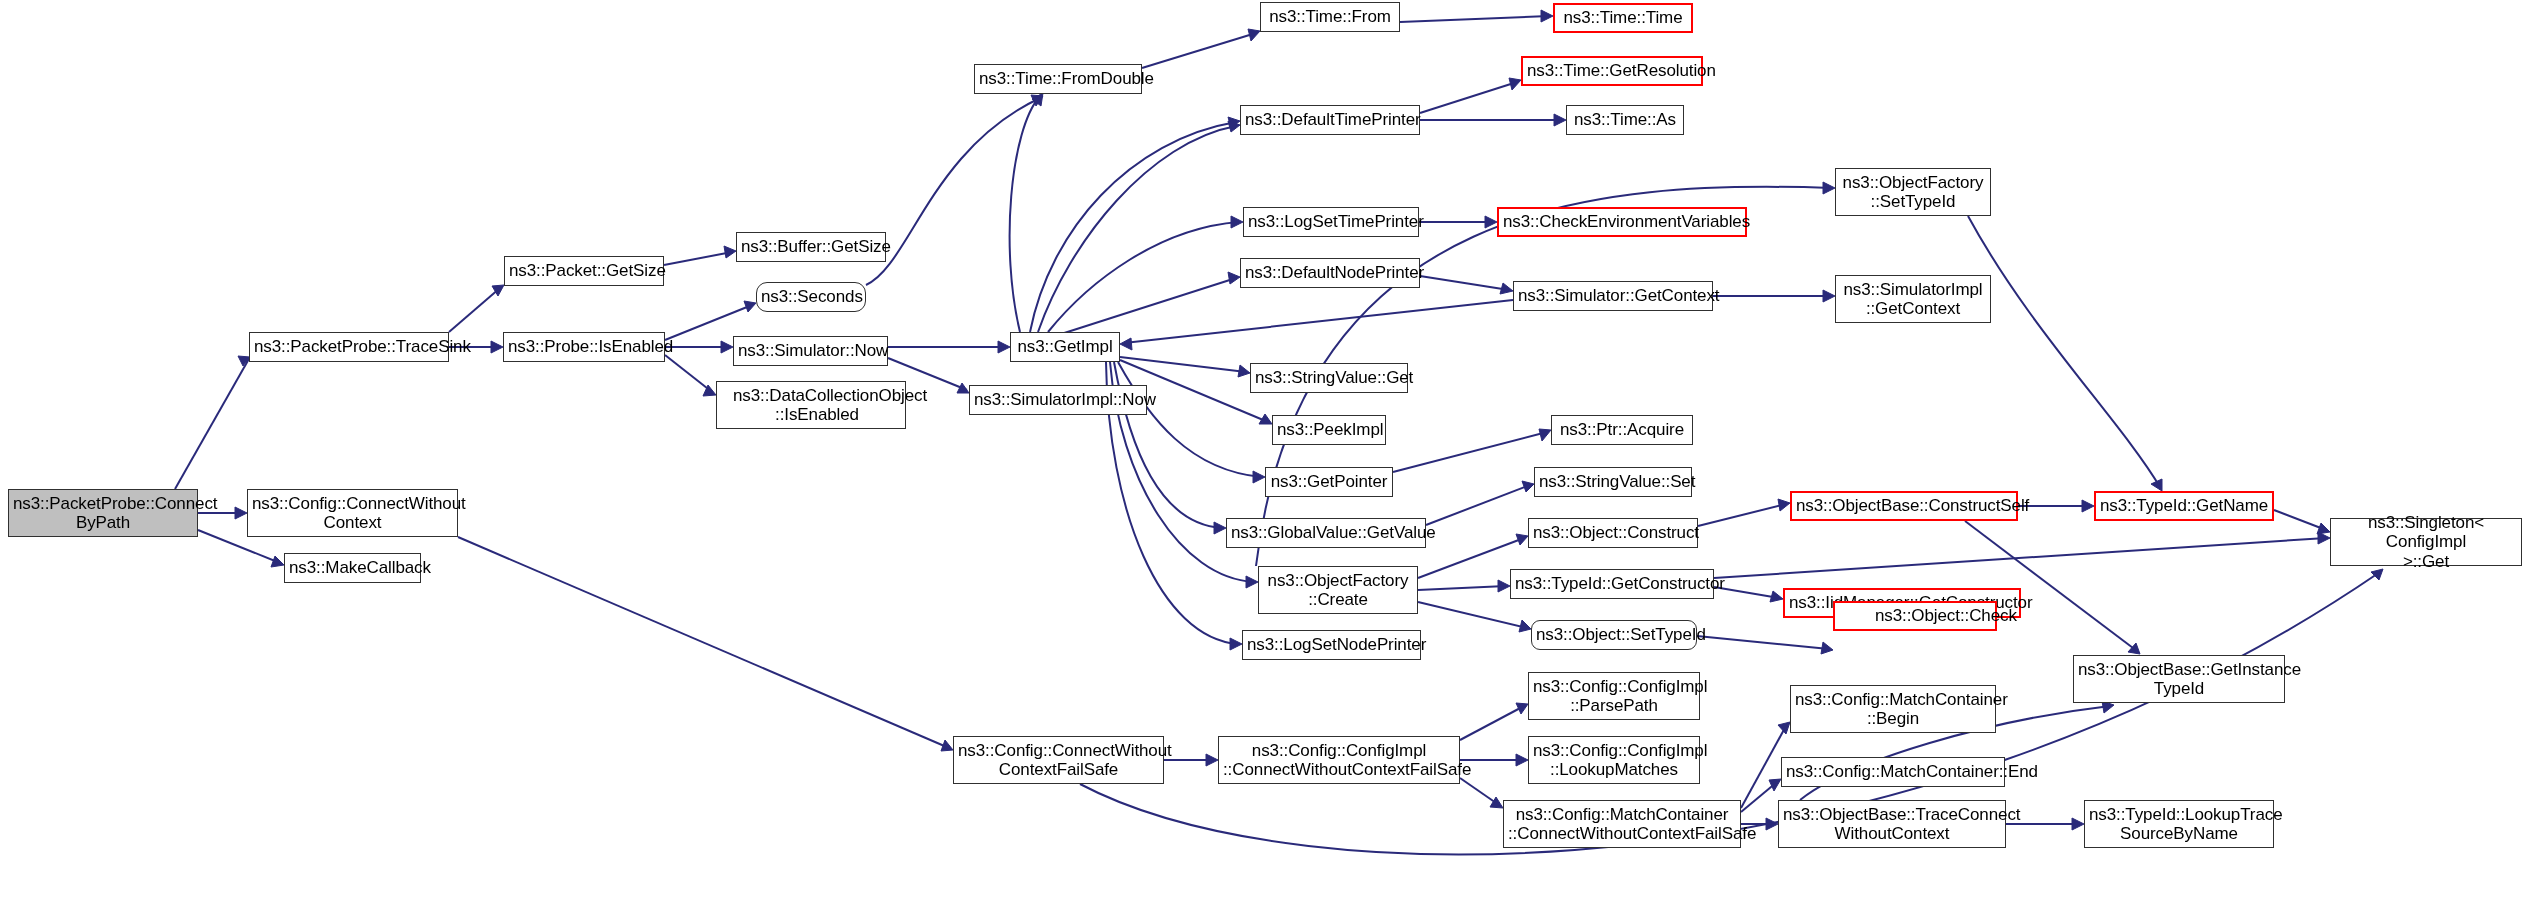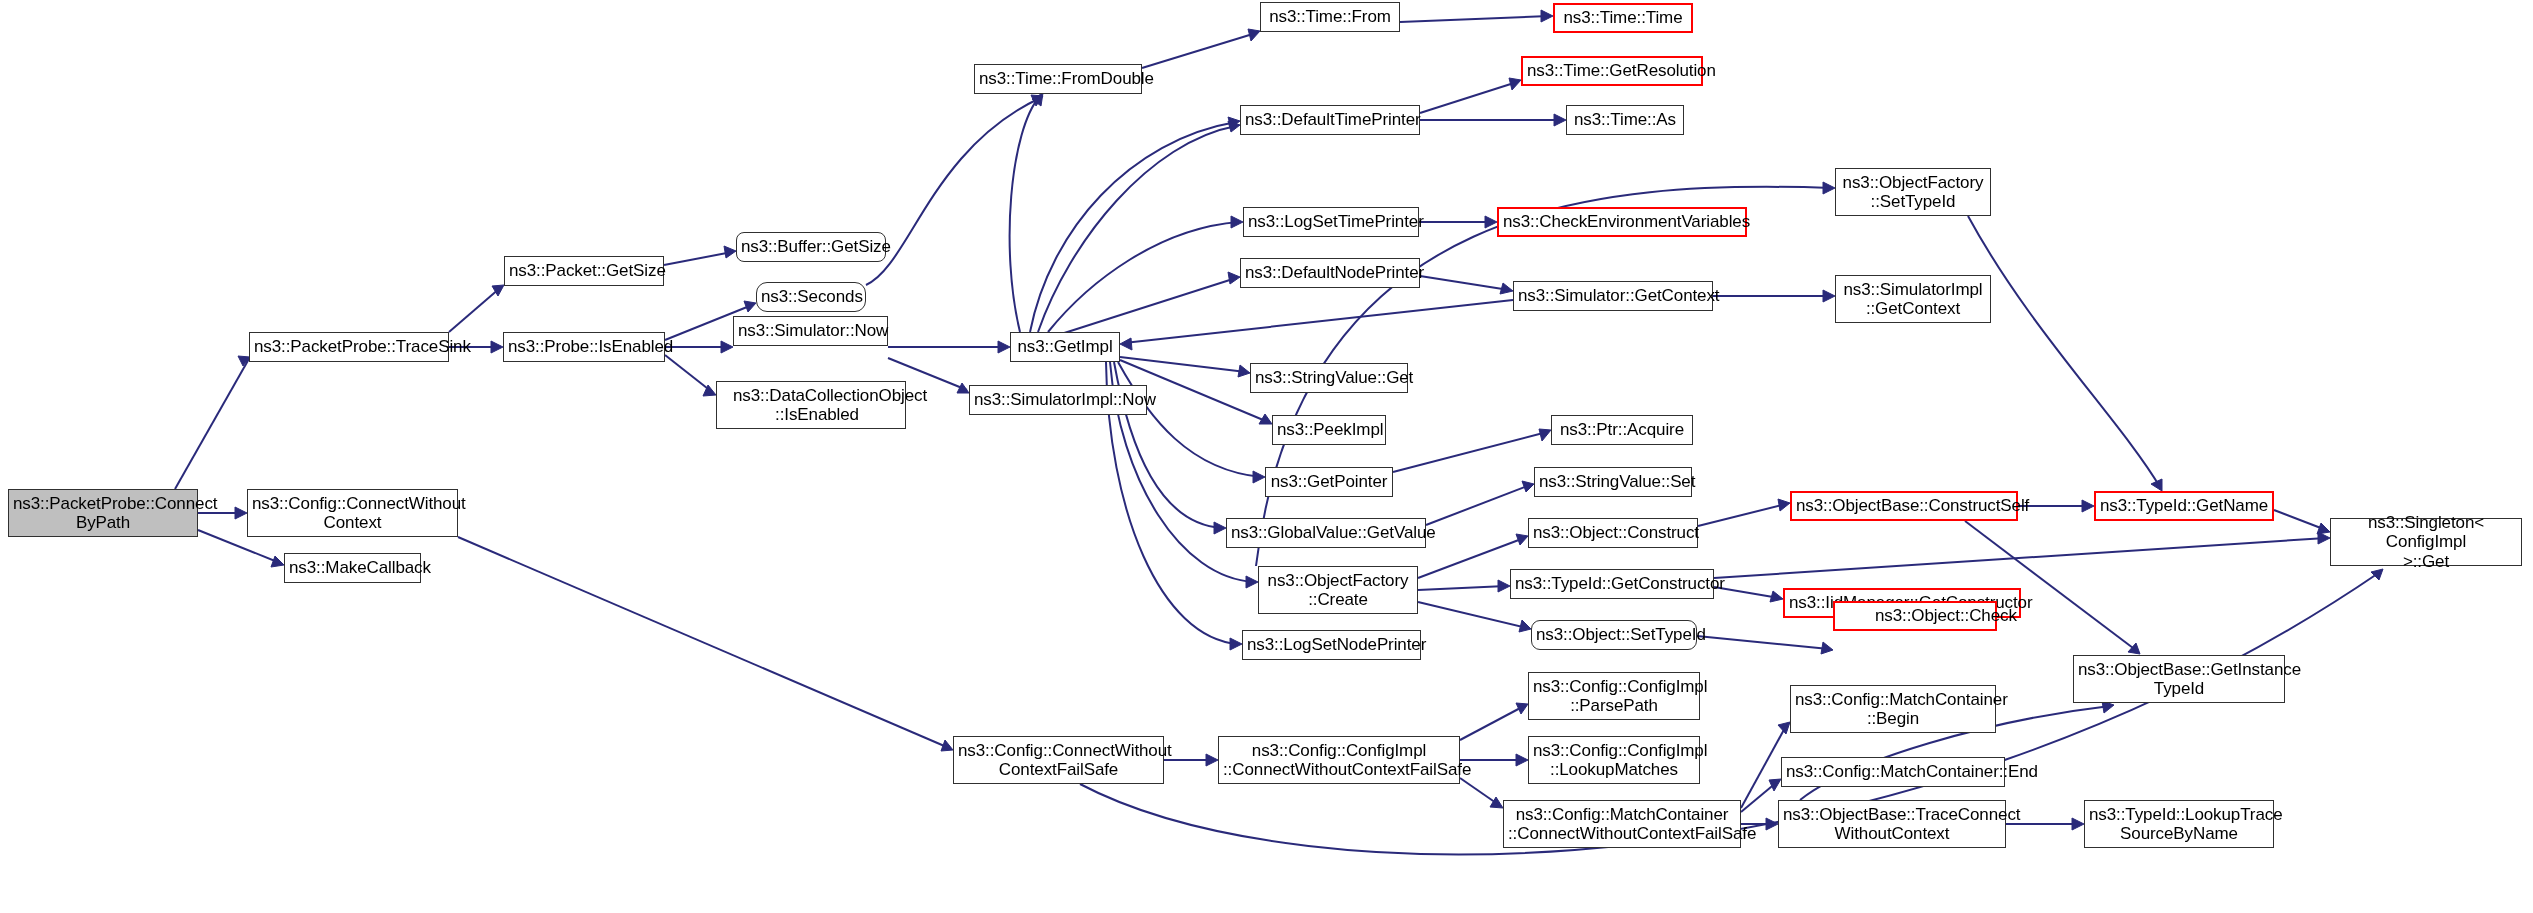--- a/index.html
+++ b/index.html
@@ -173,23 +173,23 @@
     </svg>
   <div id="nodes">
       <div class="node current" style="left: 8px; top: 489px; width: 190px; height: 48px;"><span class="node-label">ns3::PacketProbe::Connect
 ByPath</span></div>
       <div class="node" style="left: 249px; top: 332px; width: 200px; height: 30px;"><span class="node-label">ns3::PacketProbe::TraceSink</span></div>
       <div class="node" style="left: 247px; top: 489px; width: 211px; height: 48px;"><span class="node-label">ns3::Config::ConnectWithout
 Context</span></div>
       <div class="node" style="left: 284px; top: 553px; width: 137px; height: 30px;"><span class="node-label">ns3::MakeCallback</span></div>
       <div class="node" style="left: 504px; top: 256px; width: 160px; height: 30px; align-items: center;"><span class="node-label">ns3::Packet::GetSize</span></div>
       <div class="node" style="left: 503px; top: 332px; width: 162px; height: 30px;"><span class="node-label">ns3::Probe::IsEnabled</span></div>
-      <div class="node" style="left: 736px; top: 232px; width: 150px; height: 30px; border-radius: 8px;"><span class="node-label">ns3::Buffer::GetSize</span></div>
+      <div class="node" style="left: 736px; top: 232px; width: 150px; height: 30px;"><span class="node-label">ns3::Buffer::GetSize</span></div>
       <div class="node" style="left: 756px; top: 282px; width: 110px; height: 30px; border-radius: 11px;"><span class="node-label">ns3::Seconds</span></div>
-      <div class="node" style="left: 733px; top: 316px; width: 155px; height: 30px;"><span class="node-label">ns3::Simulator::Now</span></div>
+      <div class="node" style="left: 733px; top: 336px; width: 155px; height: 30px;"><span class="node-label">ns3::Simulator::Now</span></div>
       <div class="node" style="left: 716px; top: 381px; width: 190px; height: 48px; padding-left: 16px;"><span class="node-label">ns3::DataCollectionObject
 ::IsEnabled</span></div>
       <div class="node" style="left: 974px; top: 64px; width: 168px; height: 30px;"><span class="node-label">ns3::Time::FromDouble</span></div>
       <div class="node" style="left: 969px; top: 385px; width: 178px; height: 30px;"><span class="node-label">ns3::SimulatorImpl::Now</span></div>
       <div class="node" style="left: 1010px; top: 332px; width: 110px; height: 30px;"><span class="node-label">ns3::GetImpl</span></div>
       <div class="node" style="left: 1260px; top: 2px; width: 140px; height: 30px;"><span class="node-label">ns3::Time::From</span></div>
       <div class="node" style="left: 1240px; top: 105px; width: 180px; height: 30px;"><span class="node-label">ns3::DefaultTimePrinter</span></div>
       <div class="node" style="left: 1243px; top: 207px; width: 176px; height: 30px;"><span class="node-label">ns3::LogSetTimePrinter</span></div>
       <div class="node" style="left: 1240px; top: 258px; width: 180px; height: 30px;"><span class="node-label">ns3::DefaultNodePrinter</span></div>
       <div class="node" style="left: 1250px; top: 363px; width: 158px; height: 30px;"><span class="node-label">ns3::StringValue::Get</span></div>

